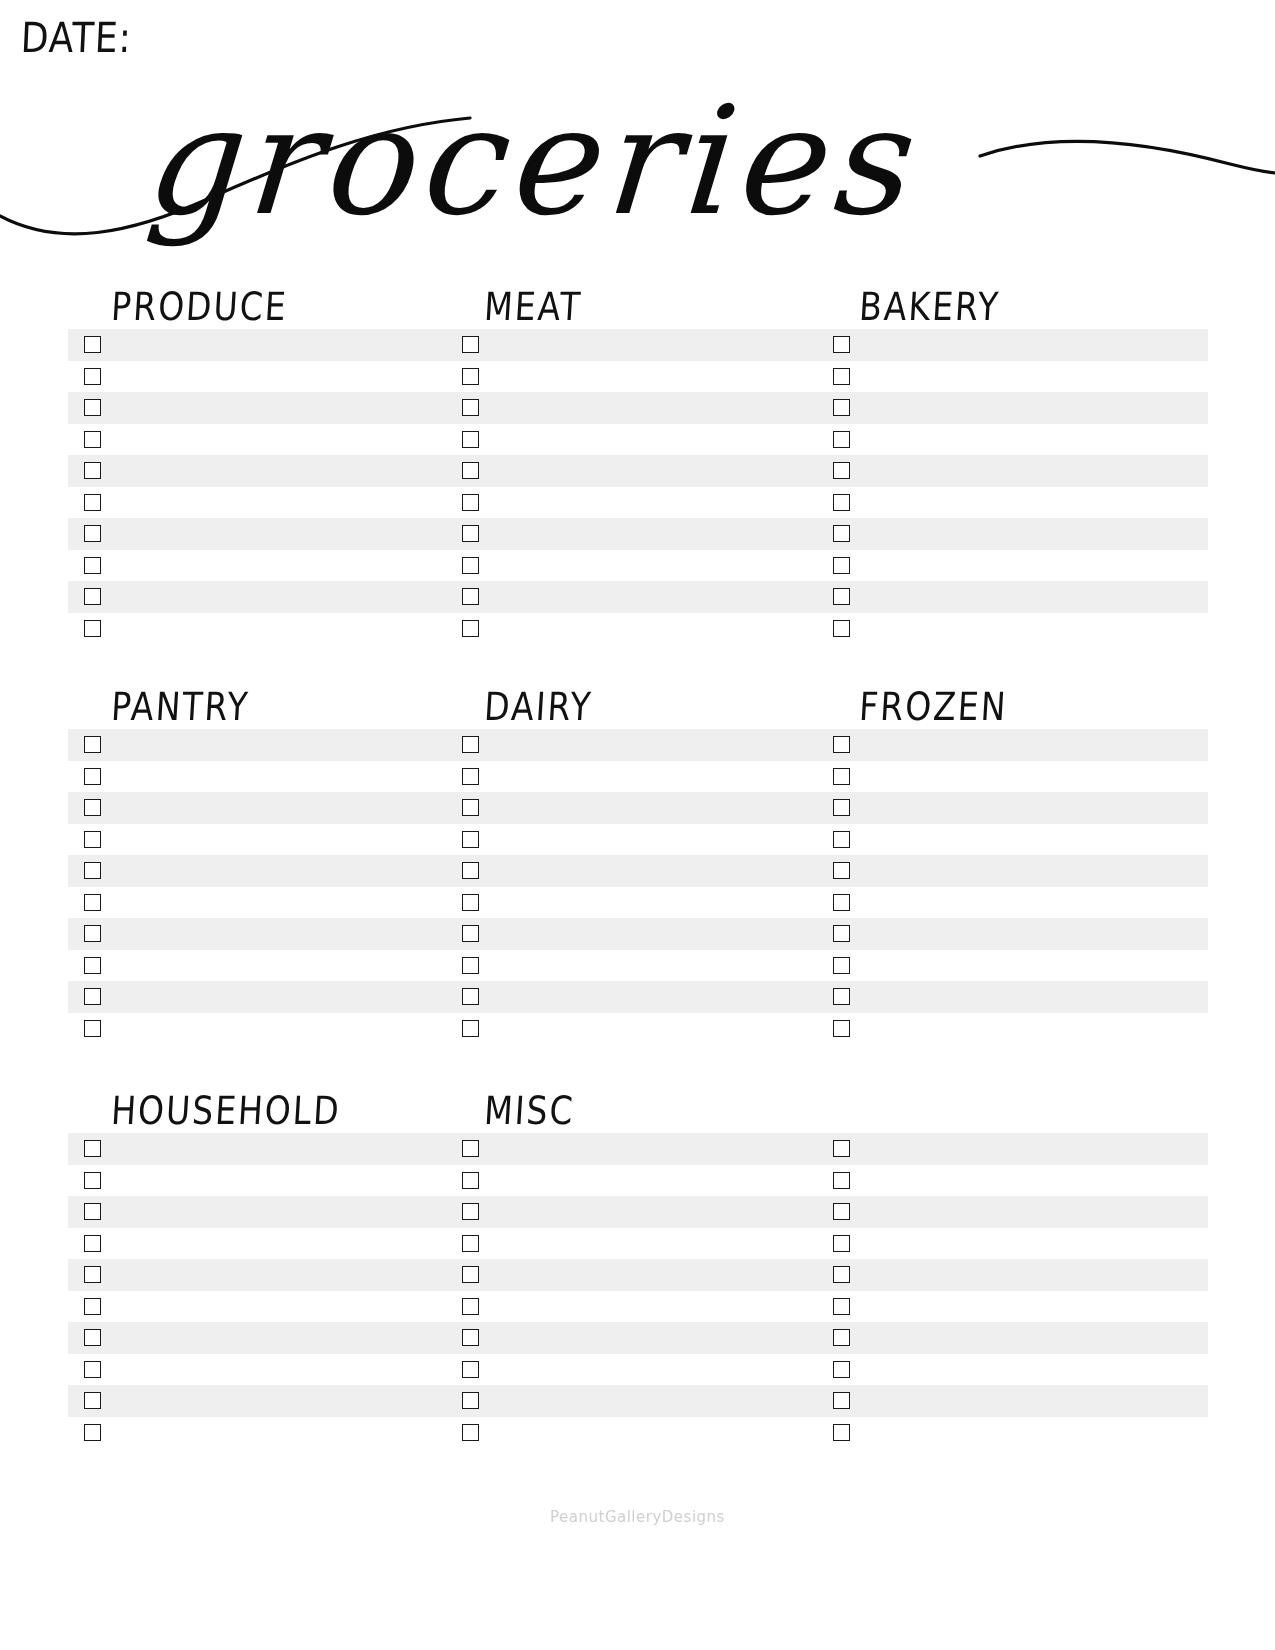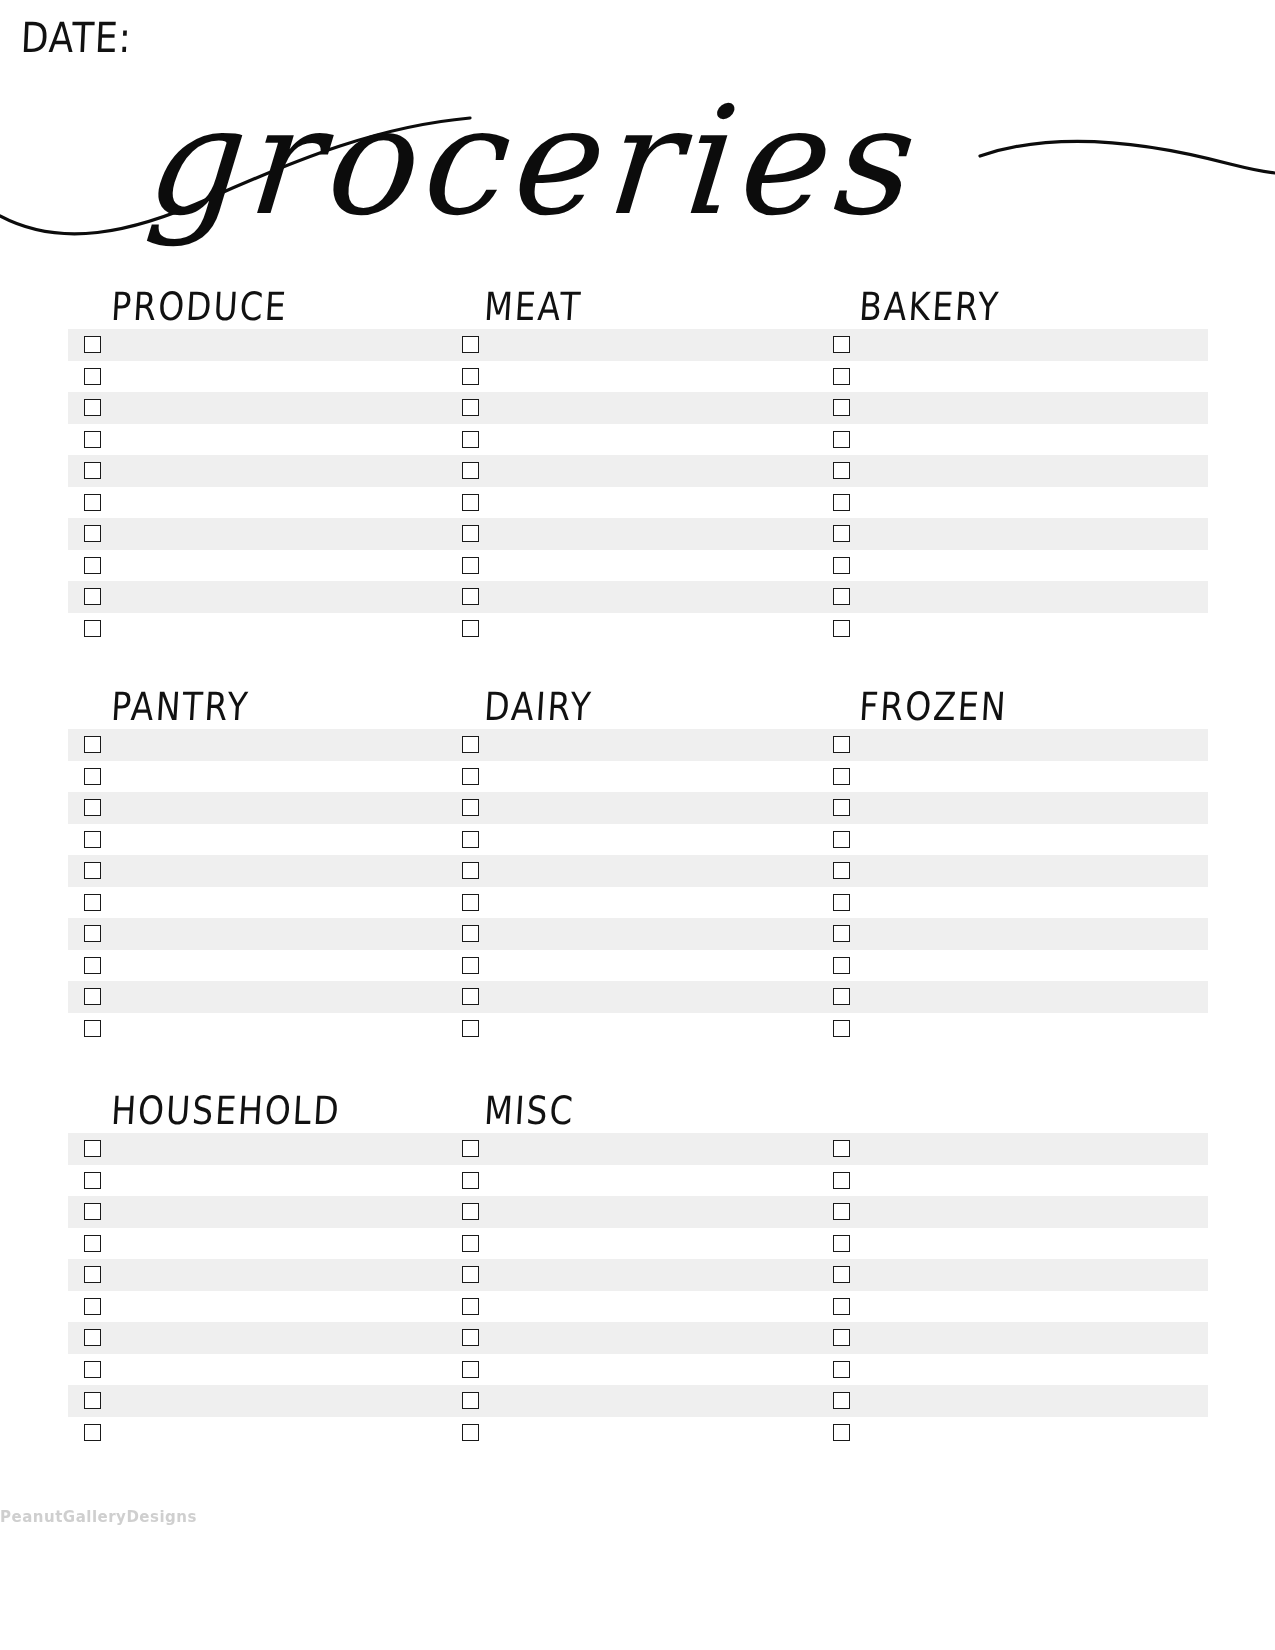--- a/index.html
+++ b/index.html
@@ -114,26 +114,25 @@
   .cellbox.b0 { left: 16px; }
   .cellbox.b1 { left: 394px; }
   .cellbox.b2 { left: 765px; }
 
   
   .footer {
     position: absolute;
     left: 0;
     top: 1508px;
     width: 1275px;
-    text-align: left;
+    text-align: center;
     font-family: "DejaVu Sans", sans-serif;
     font-size: 15px;
     letter-spacing: 0.5px;
     color: #cfcfcf;
-    font-weight: bold;
   }
 </style>
 </head>
 <body>
 
 <div class="page">
 
   <div class="date-line">DATE:</div>
 
   <div class="title-wrap">

